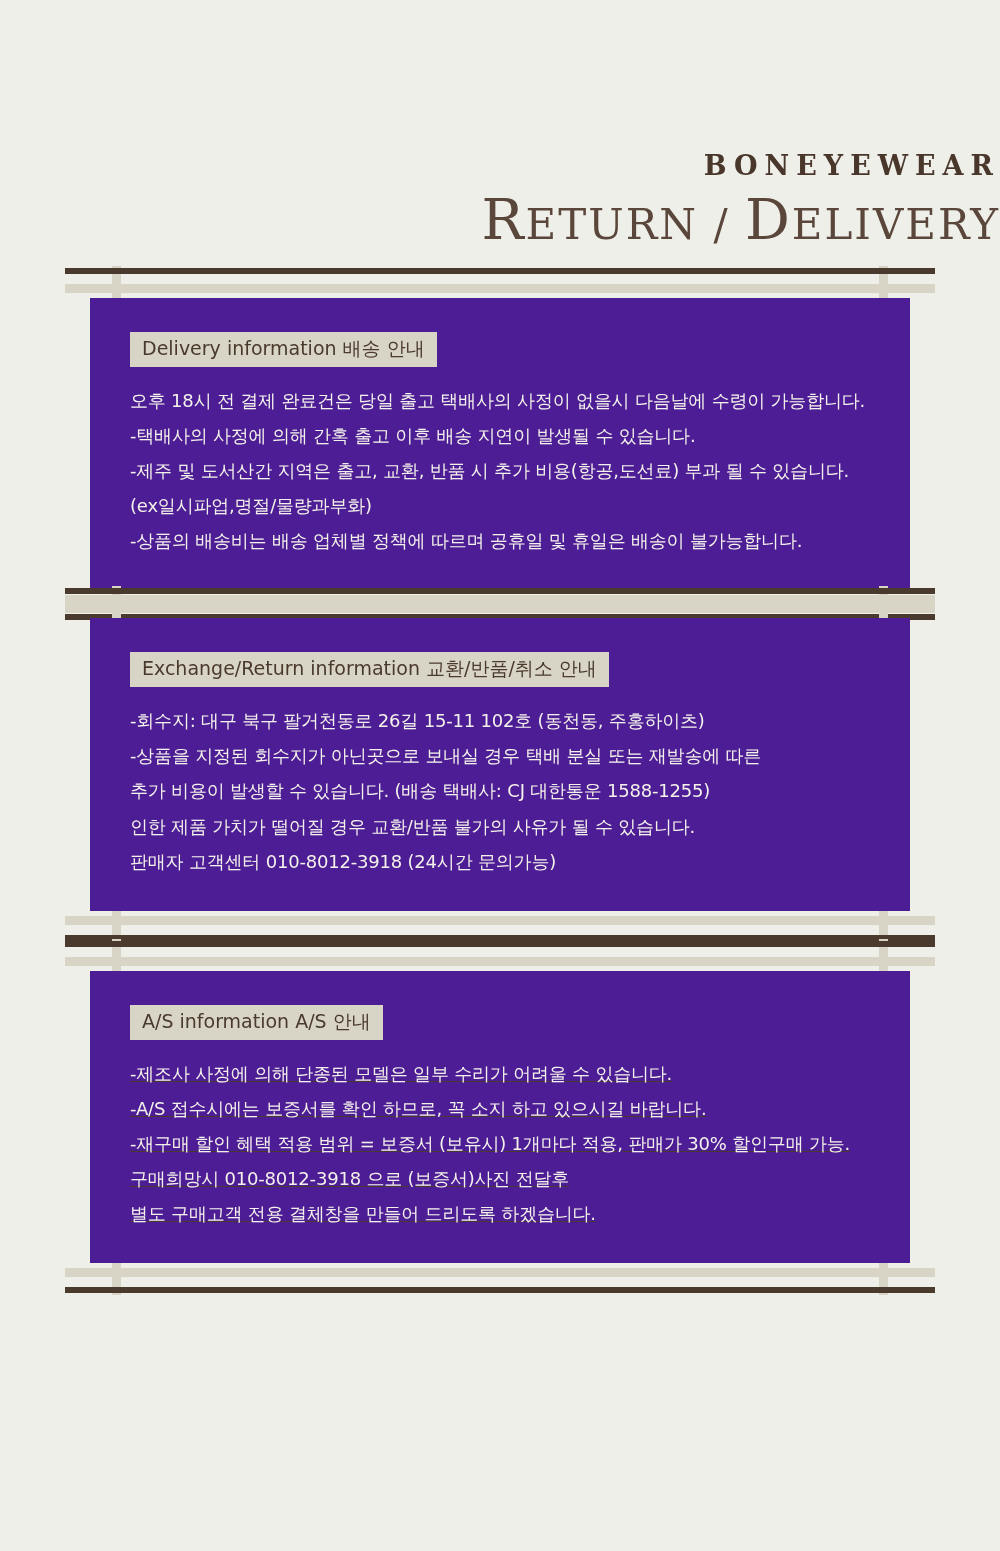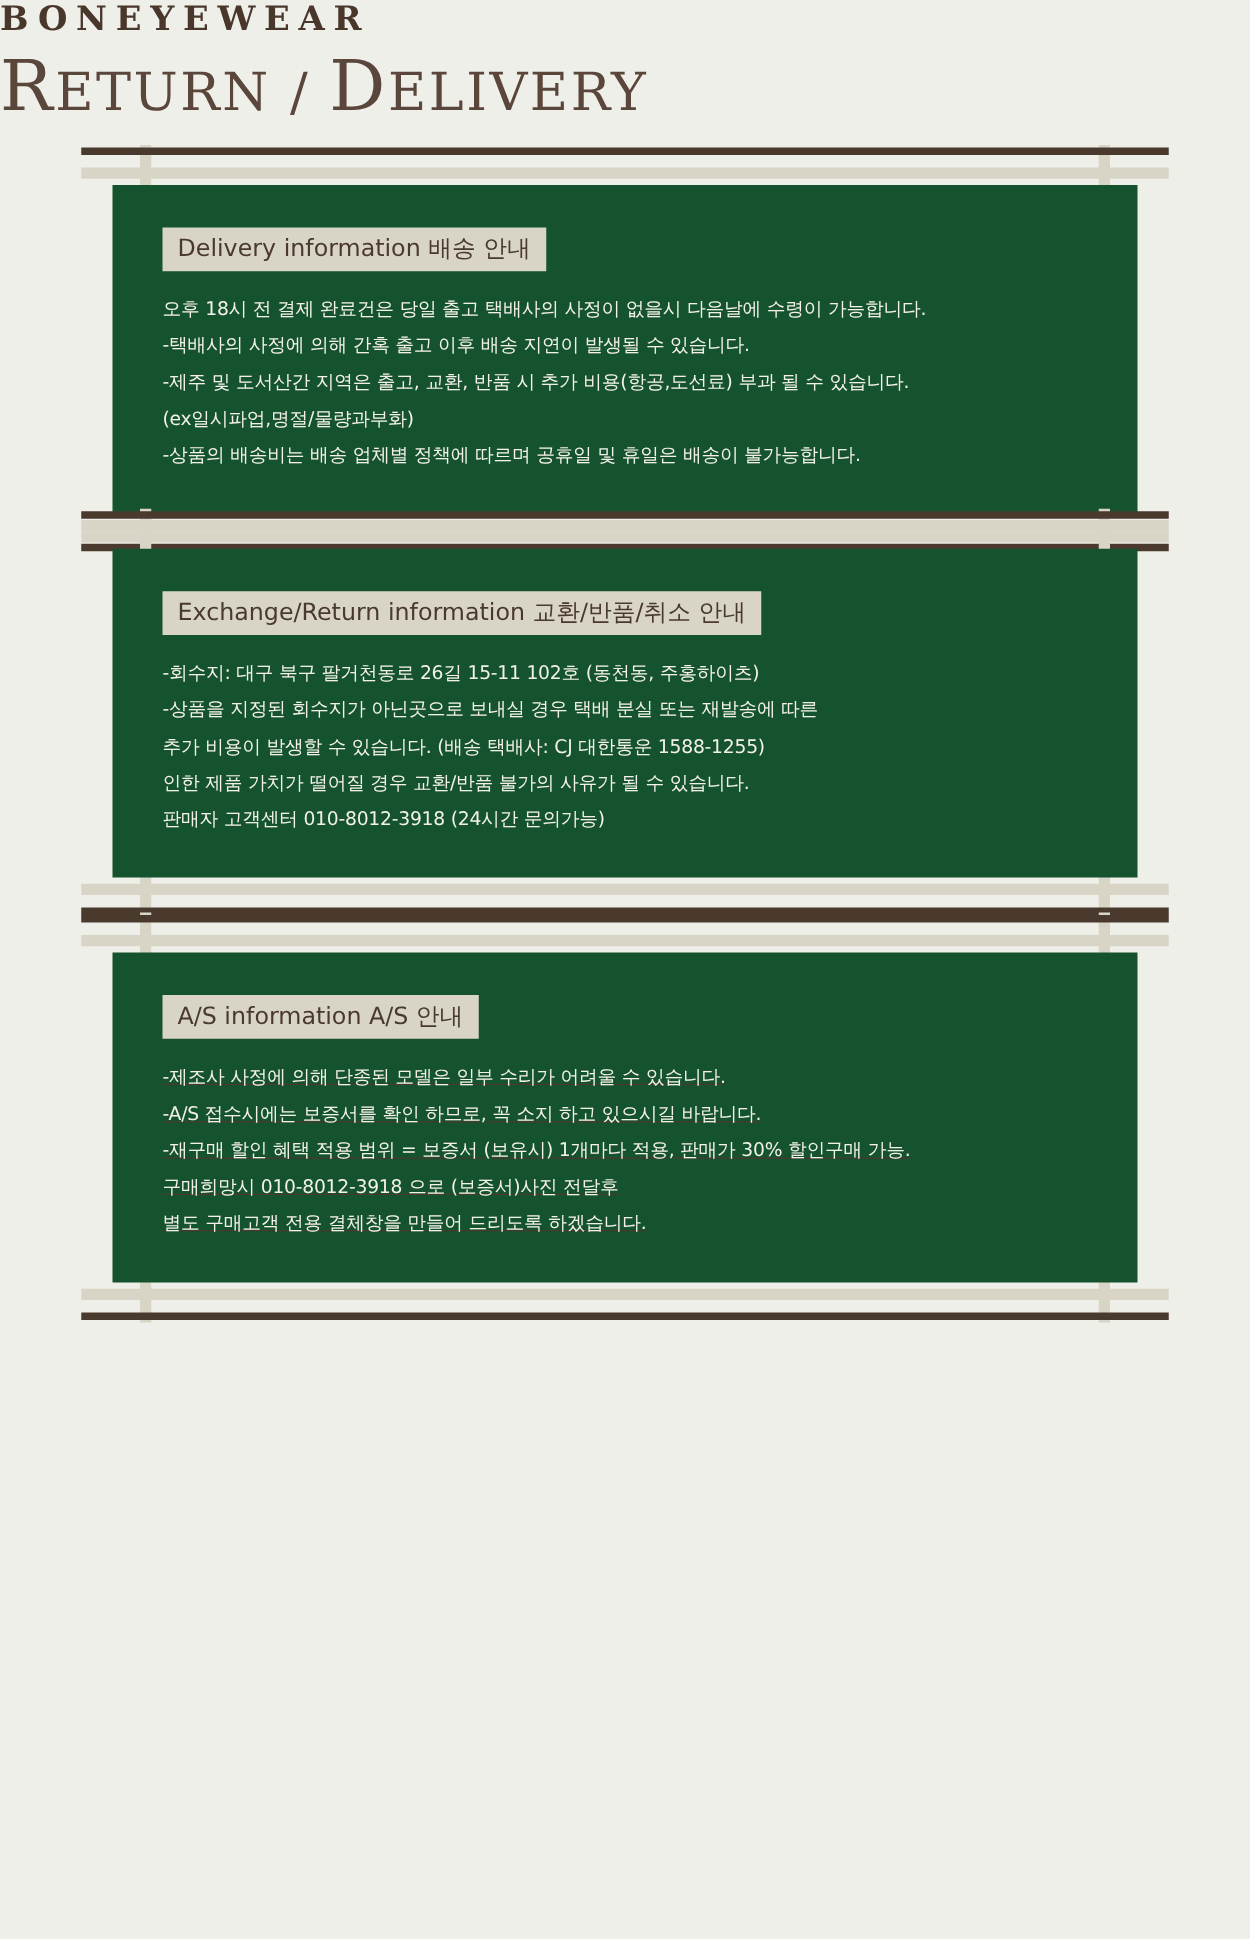--- a/index.html
+++ b/index.html
@@ -12,21 +12,22 @@
     height: 1551px;
     background: #efefe9;
     font-family: "DejaVu Sans", "Liberation Sans", sans-serif;
     color: #4a3a2e;
     position: relative;
     overflow: hidden;
   }
 
   
   .header {
-    text-align: left;
+    text-align: right;
+    padding-top: 150px;
   }
   .brand {
     font-family: "DejaVu Serif", "Liberation Serif", serif;
     font-size: 27px;
     letter-spacing: 7px;
     color: #4a372c;
     font-weight: 700;
     margin-bottom: 10px;
   }
   .main-title {
@@ -46,21 +47,21 @@
     position: relative;
     margin: 0 auto;
     width: 820px;
   }
   .sec1 { margin-top: 48px; }
   .sec2 { margin-top: 28px; }
   .sec3 { margin-top: 60px; text-decoration: underline; }
 
   .frame {
     position: relative;
-    background: #14532d;
+    background: #4c1d95;
     color: #f2efe8;
     padding: 34px 40px 32px 40px;
   }
 
   
   .bar {
     position: absolute;
     background: #d9d5c6;
   }
   .bar-top {
@@ -101,21 +102,21 @@
     display: inline-block;
     background: #d9d5c6;
     color: #4a3a2e;
     font-size: 19px;
     padding: 4px 12px 5px 12px;
     margin-bottom: 16px;
     letter-spacing: 0px;
     font-weight: 400;
   }
   .line {
-    font-size: 15px;
+    font-size: 18px;
     line-height: 1.95;
     letter-spacing: -0.2px;
     color: #f4f1ea;
     white-space: nowrap;
   }
 </style>
 </head>
 <body>
 
 <div class="header">

